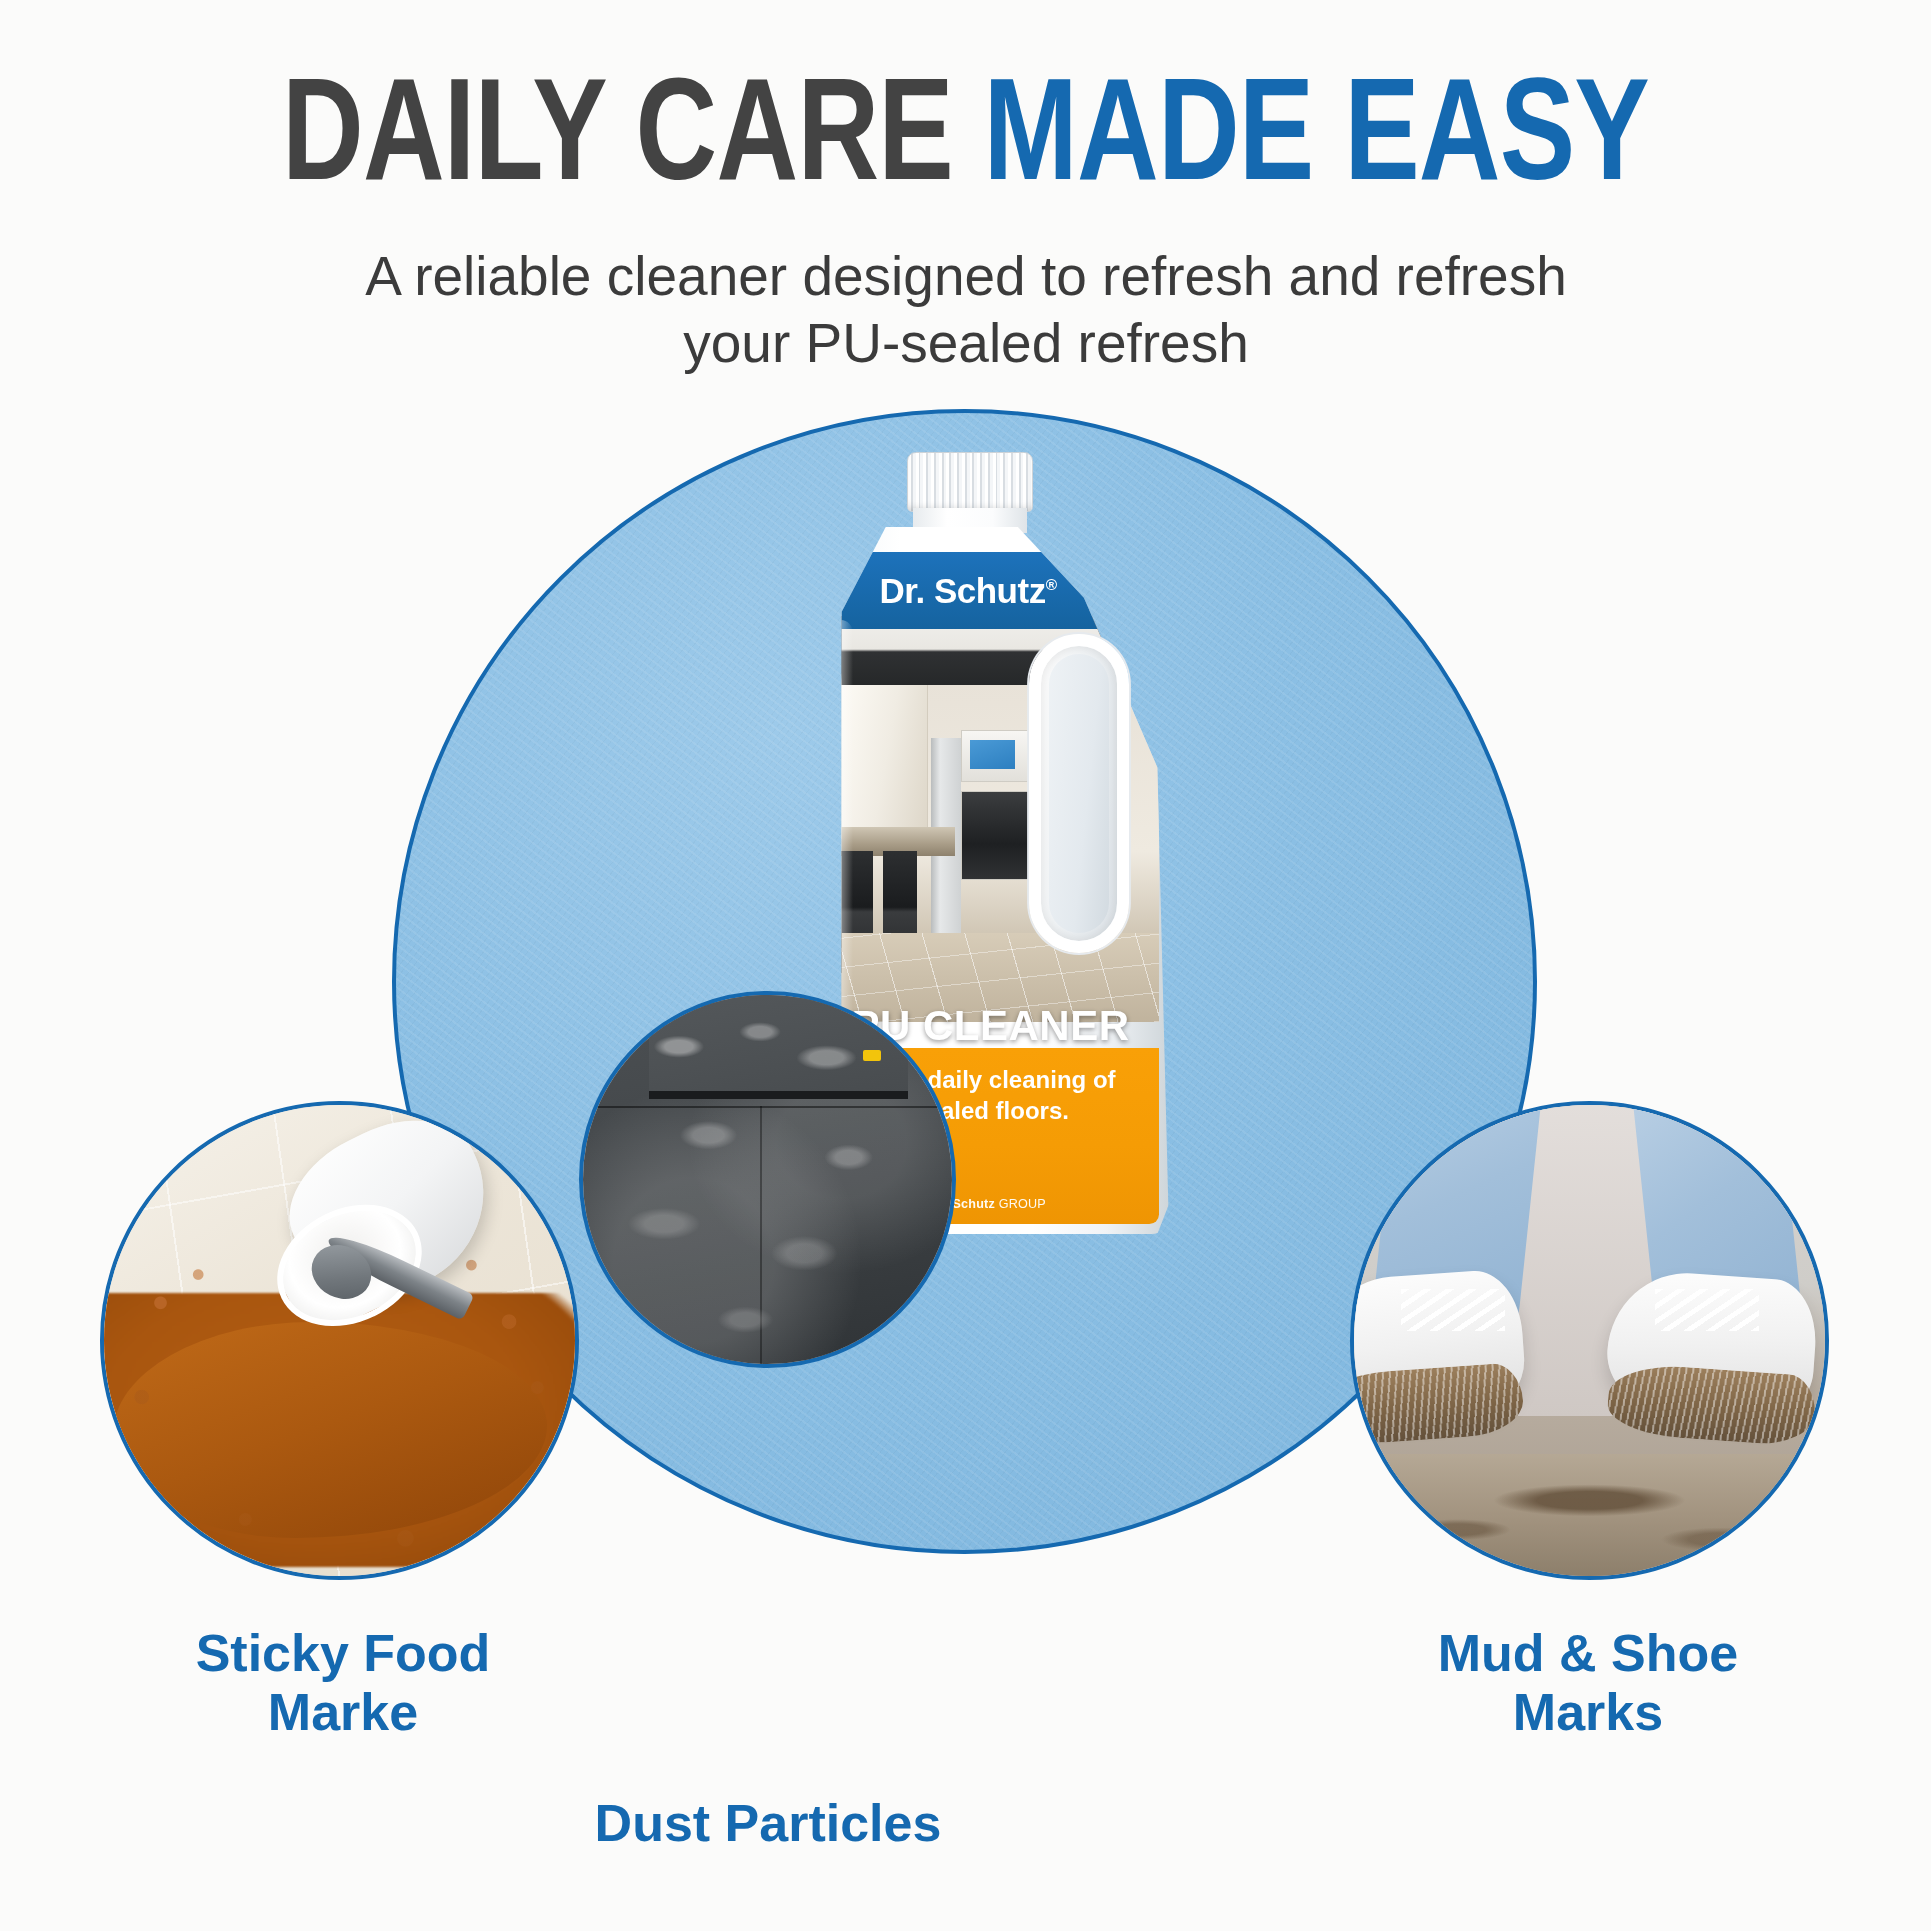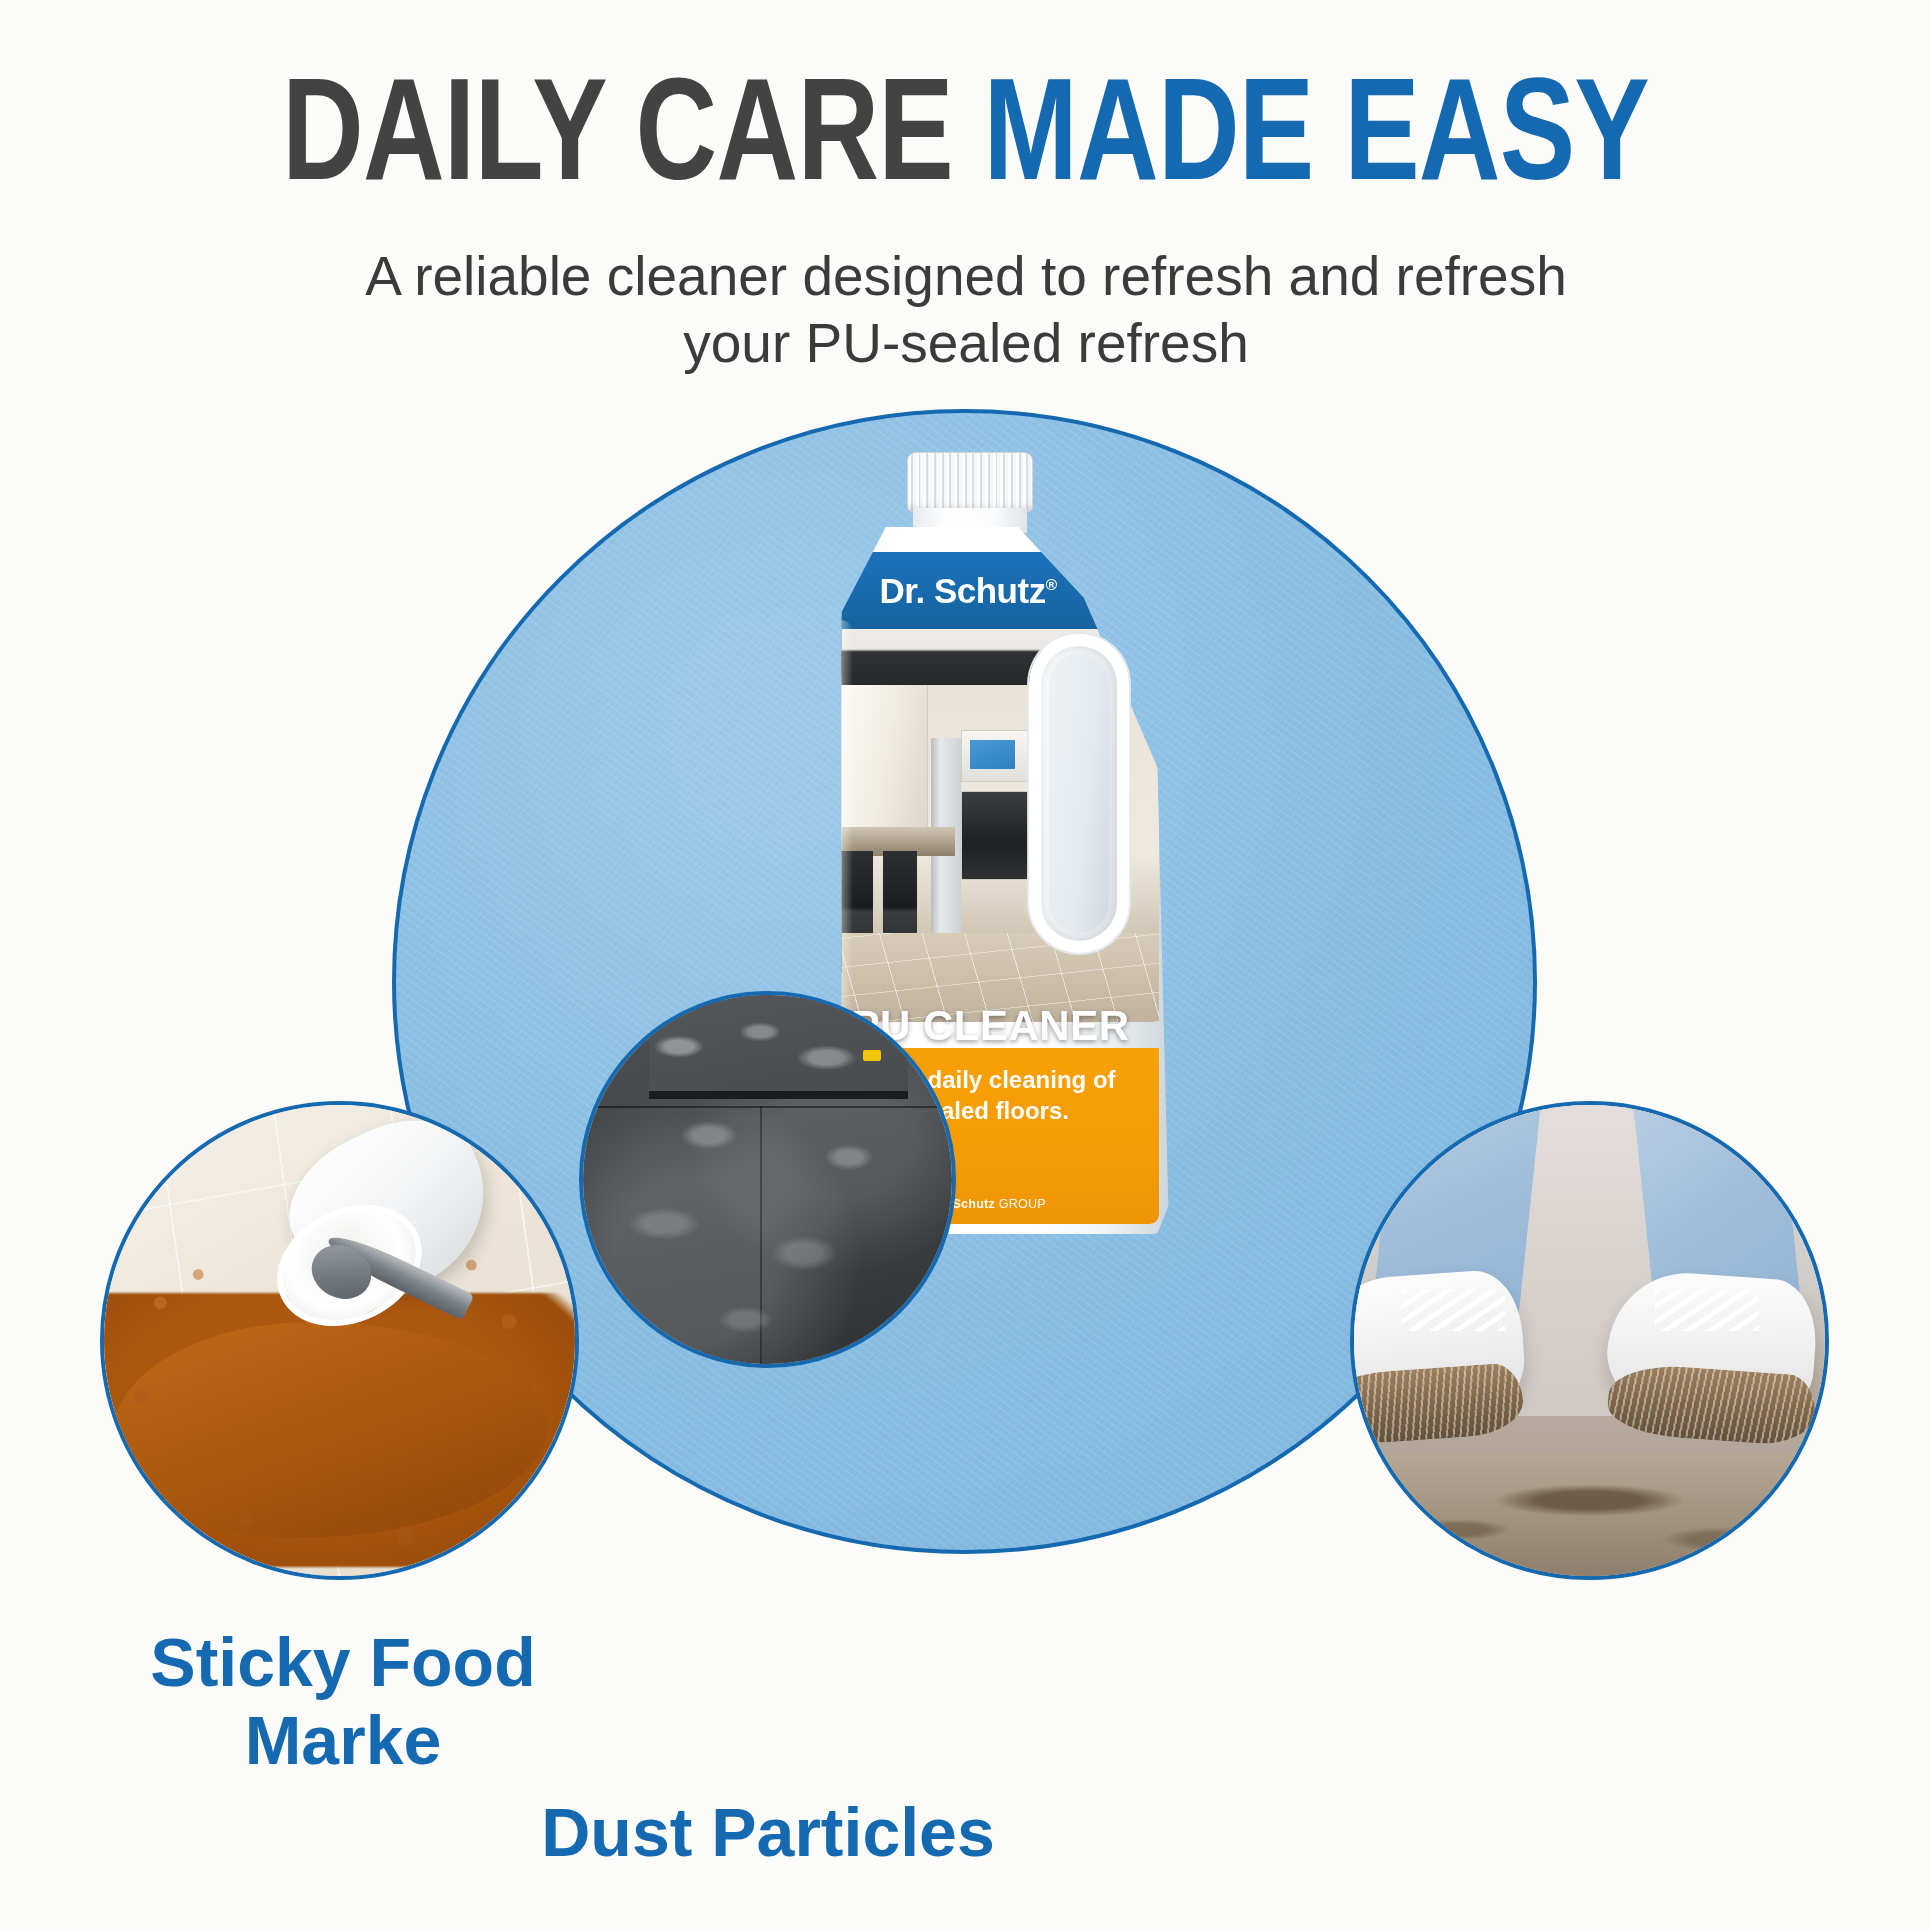--- a/index.html
+++ b/index.html
@@ -290,21 +290,21 @@
     border-radius: 50%;
     border: 4.8px solid #1569b0;
     box-sizing: border-box;
     overflow: hidden;
     background: #ddd;
   }
   .feature-caption {
     position: absolute;
     text-align: center;
     color: #1569b0;
-    font-size: 68px;
+    font-size: 52px;
     font-weight: bold;
     line-height: 1.14;
   }
 
   
   .f-left { left: 100px; top: 1101px; }
   .f-left .feature-photo { width: 479px; height: 479px; }
   .spill-base {
     position: absolute; inset: 0;
     background:
@@ -573,15 +573,19 @@
       <div class="jean-r"></div>
       <div class="shoe-l"></div>
       <div class="shoe-r"></div>
       <div class="laces-l"></div>
       <div class="laces-r"></div>
       <div class="sole-l"></div>
       <div class="sole-r"></div>
       <div class="mud-floor"></div>
     </div>
   </div>
+  <div class="feature-caption cap-right">
+    <span>Mud &amp; Shoe</span><br>
+    <span>Marks</span>
+  </div>
 
 </div>
 
 
 </body></html>

